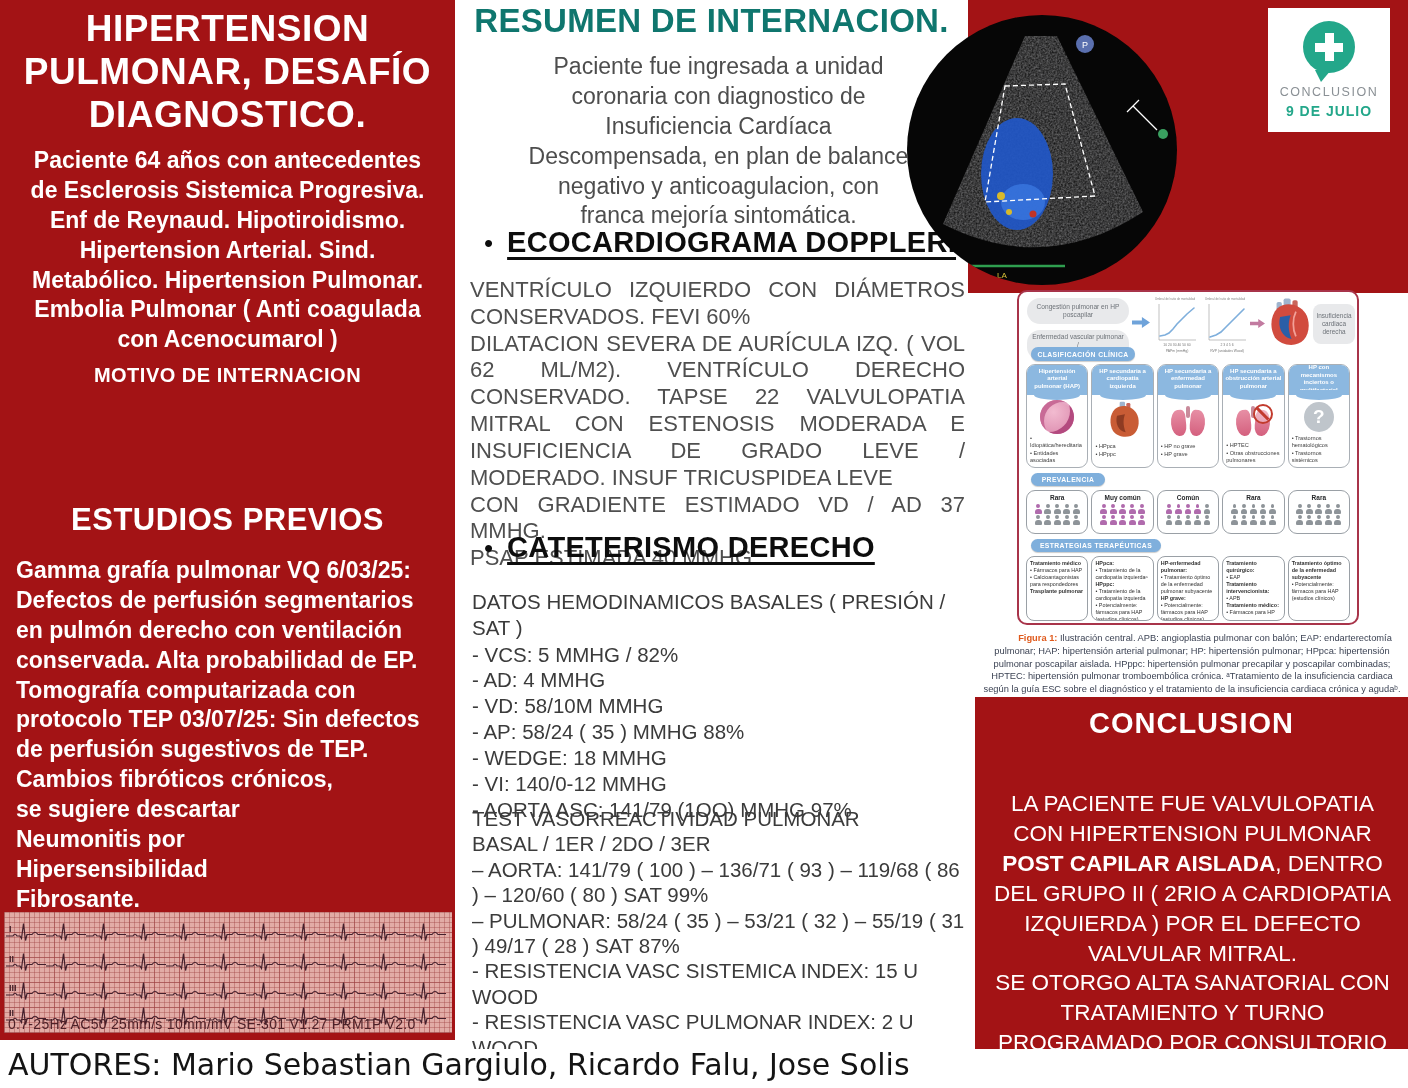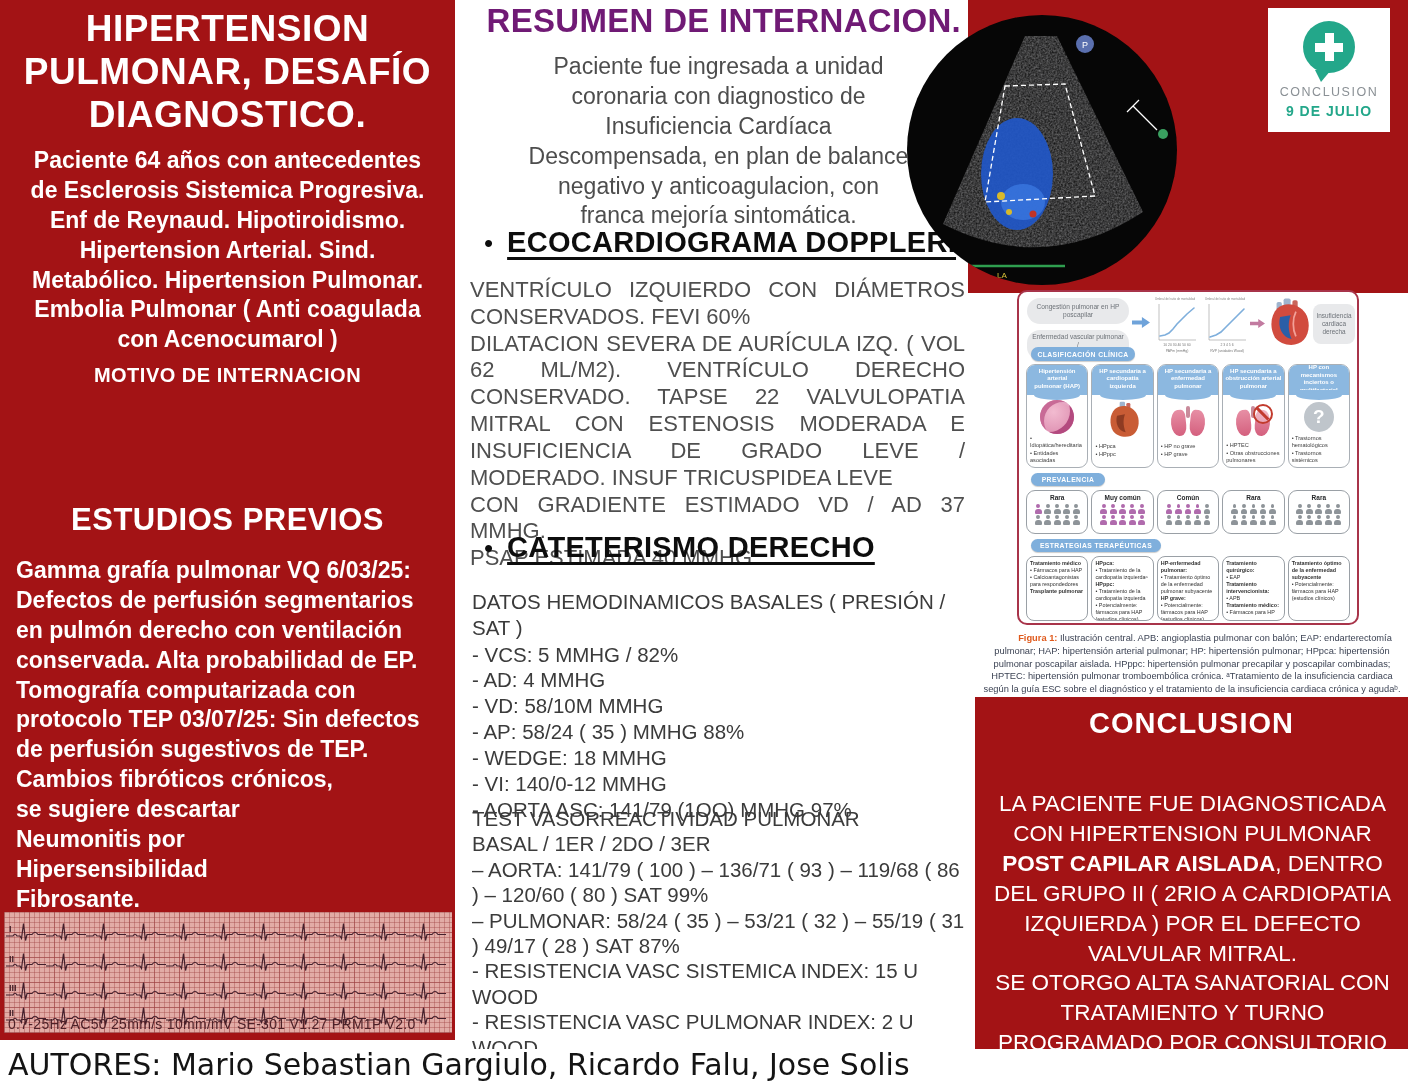--- a/index.html
+++ b/index.html
@@ -31,21 +31,21 @@
       repeating-linear-gradient(0deg, rgba(160,70,70,.40) 0 1px, transparent 1px 5px),
       repeating-linear-gradient(90deg, rgba(160,70,70,.40) 0 1px, transparent 1px 5px),
       repeating-linear-gradient(0deg, rgba(140,40,45,.45) 0 1px, transparent 1px 25px),
       repeating-linear-gradient(90deg, rgba(140,40,45,.45) 0 1px, transparent 1px 25px);}
   .ecg svg{position:absolute;left:0;top:0;}
   .ecg-footer{position:absolute;left:4px;bottom:1px;font-size:14px;color:#4d2128;letter-spacing:.3px;}
   .ecg-lead{position:absolute;left:5px;font-size:9px;color:#3f1d26;font-weight:bold;}
 
   
   .center-panel{position:absolute;left:462px;top:0;width:513px;height:1040px;background:#fff;color:#222;}
-  .cp-resumen-h{position:absolute;top:2px;left:0;right:14px;font-size:33px;font-weight:800;text-align:right;color:#701a75;letter-spacing:.3px;}
+  .cp-resumen-h{position:absolute;top:2px;left:0;right:14px;font-size:33px;font-weight:800;text-align:center;color:#0f766e;letter-spacing:.3px;}
   .cp-resumen-b{position:absolute;top:52px;left:16px;right:16px;font-size:23px;color:#4d4d4d;text-align:center;line-height:1.30;}
   .cp-sec-h{position:absolute;left:22px;display:flex;align-items:baseline;gap:14px;color:#0d0d0d;}
   .cp-sec-h .bullet{font-size:26px;}
   .cp-sec-h .txt{font-size:29px;font-weight:800;text-decoration:underline;text-underline-offset:5px;text-decoration-thickness:2.5px;letter-spacing:.3px;}
   .cp-eco-h{top:226px;}
   .cp-eco-b{position:absolute;top:277px;left:8px;right:10px;font-size:22px;color:#4f4f4f;text-align:justify;line-height:1.22;}
   .cp-cat-h{top:531px;}
   .cp-datos{position:absolute;top:589px;left:10px;right:8px;font-size:20.5px;color:#3b3b3b;line-height:1.26;}
   .cp-datos .line{margin-bottom:1px;}
   .cp-test{position:absolute;top:806px;left:10px;right:8px;font-size:20.5px;color:#3b3b3b;line-height:1.24;}
@@ -533,21 +533,21 @@
     </div>
   </div>
 
   <p class="fig-caption">
     <span class="cap-label">Figura 1:</span><span> Ilustración central. APB: angioplastia pulmonar con balón; EAP: endarterectomía pulmonar; HAP: hipertensión arterial pulmonar; HP: hipertensión pulmonar; HPpca: hipertensión pulmonar poscapilar aislada. HPppc: hipertensión pulmonar precapilar y poscapilar combinadas; HPTEC: hipertensión pulmonar tromboembólica crónica. ᵃTratamiento de la insuficiencia cardiaca según la guía ESC sobre el diagnóstico y el tratamiento de la insuficiencia cardiaca crónica y agudaᵇ. Tratamiento de valvulopatía izquierda según la guía ESC/EACTS sobre el diagnóstico y el tratamiento de valvulopatias cardiacasᶜ.</span>
   </p>
 
   <section class="conclusion">
     <h2 class="conc-h">CONCLUSION</h2>
     <p class="conc-b prelines">
-      <span>LA PACIENTE FUE DIAGNOSTICADA CON HIPERTENSION PULMONAR </span><b>POST CAPILAR AISLADA</b><span>, DENTRO DEL GRUPO II ( 2RIO A CARDIOPATIA IZQUIERDA ) POR EL DEFECTO VALVULAR MITRAL.
+      <span>LA PACIENTE FUE VALVULOPATIA CON HIPERTENSION PULMONAR </span><b>POST CAPILAR AISLADA</b><span>, DENTRO DEL GRUPO II ( 2RIO A CARDIOPATIA IZQUIERDA ) POR EL DEFECTO VALVULAR MITRAL.
 SE OTORGO ALTA SANATORIAL CON TRATAMIENTO Y TURNO PROGRAMADO POR CONSULTORIO DE CARDIOLOGIA PARA SEGUIMIENTO Y TRATAMIENTO DEFINITIVO DE PATOLOGÍA VALVULAR.</span>
     </p>
   </section>
 
   <footer class="footer">
     <div class="authors">AUTORES: Mario Sebastian Gargiulo, Ricardo Falu, Jose Solis</div>
   </footer>
 
 </div>
 

